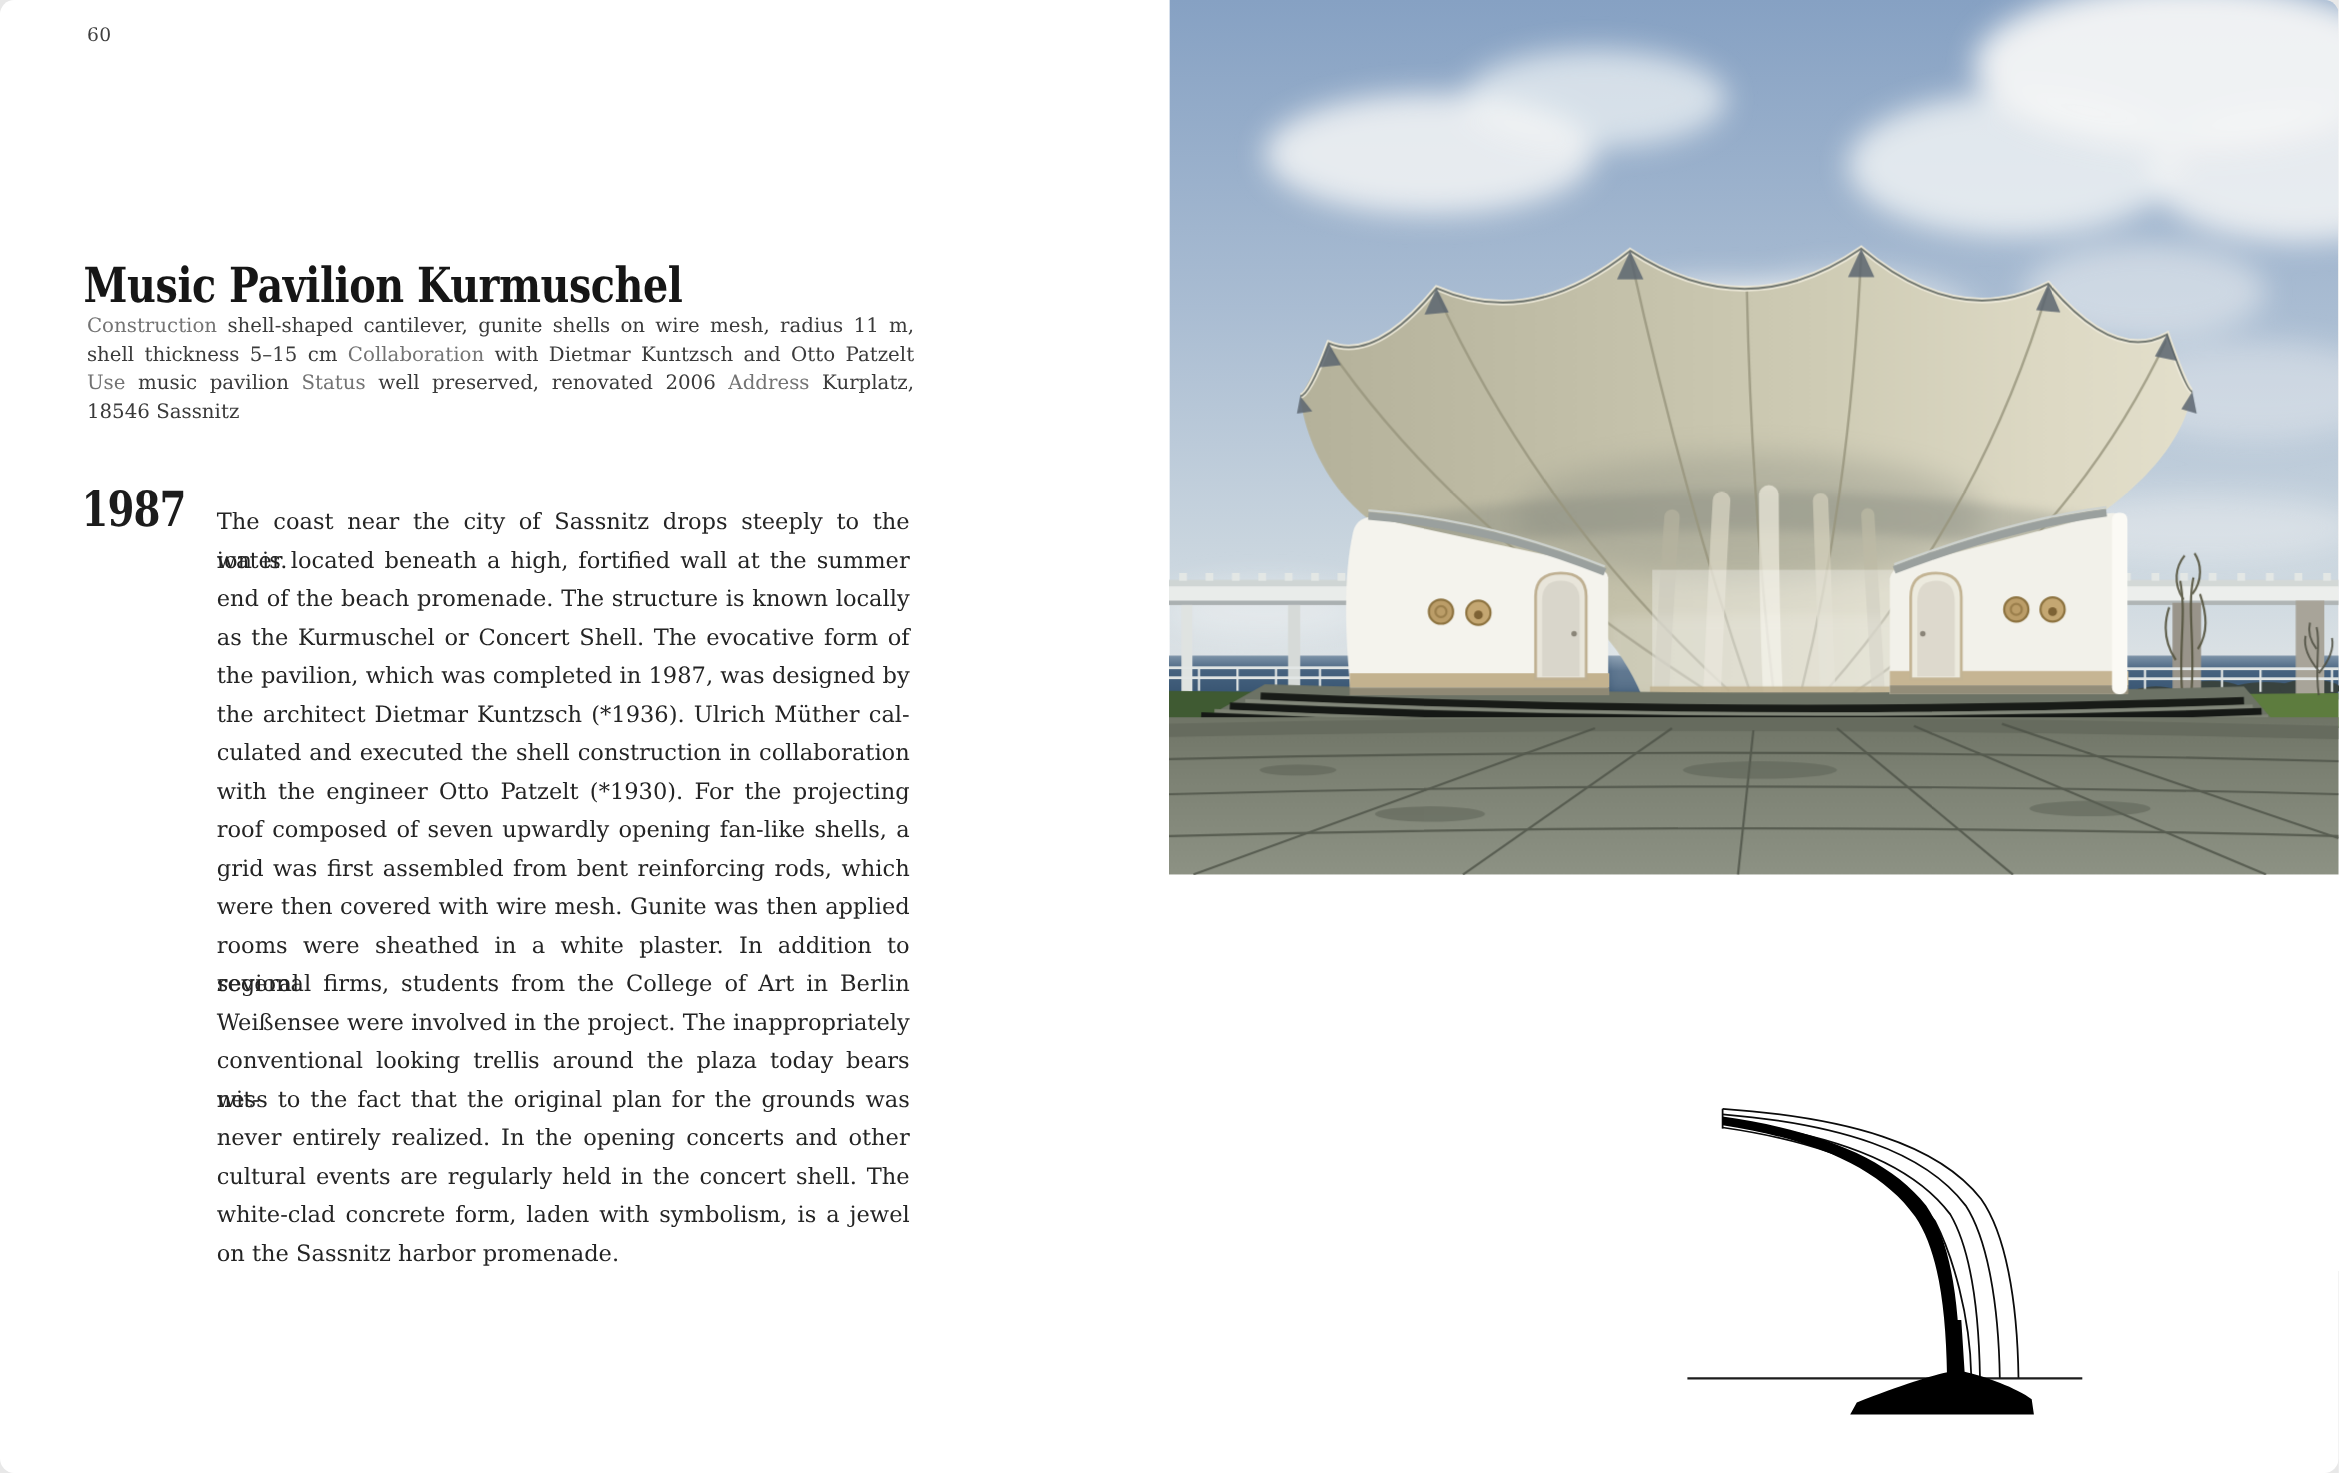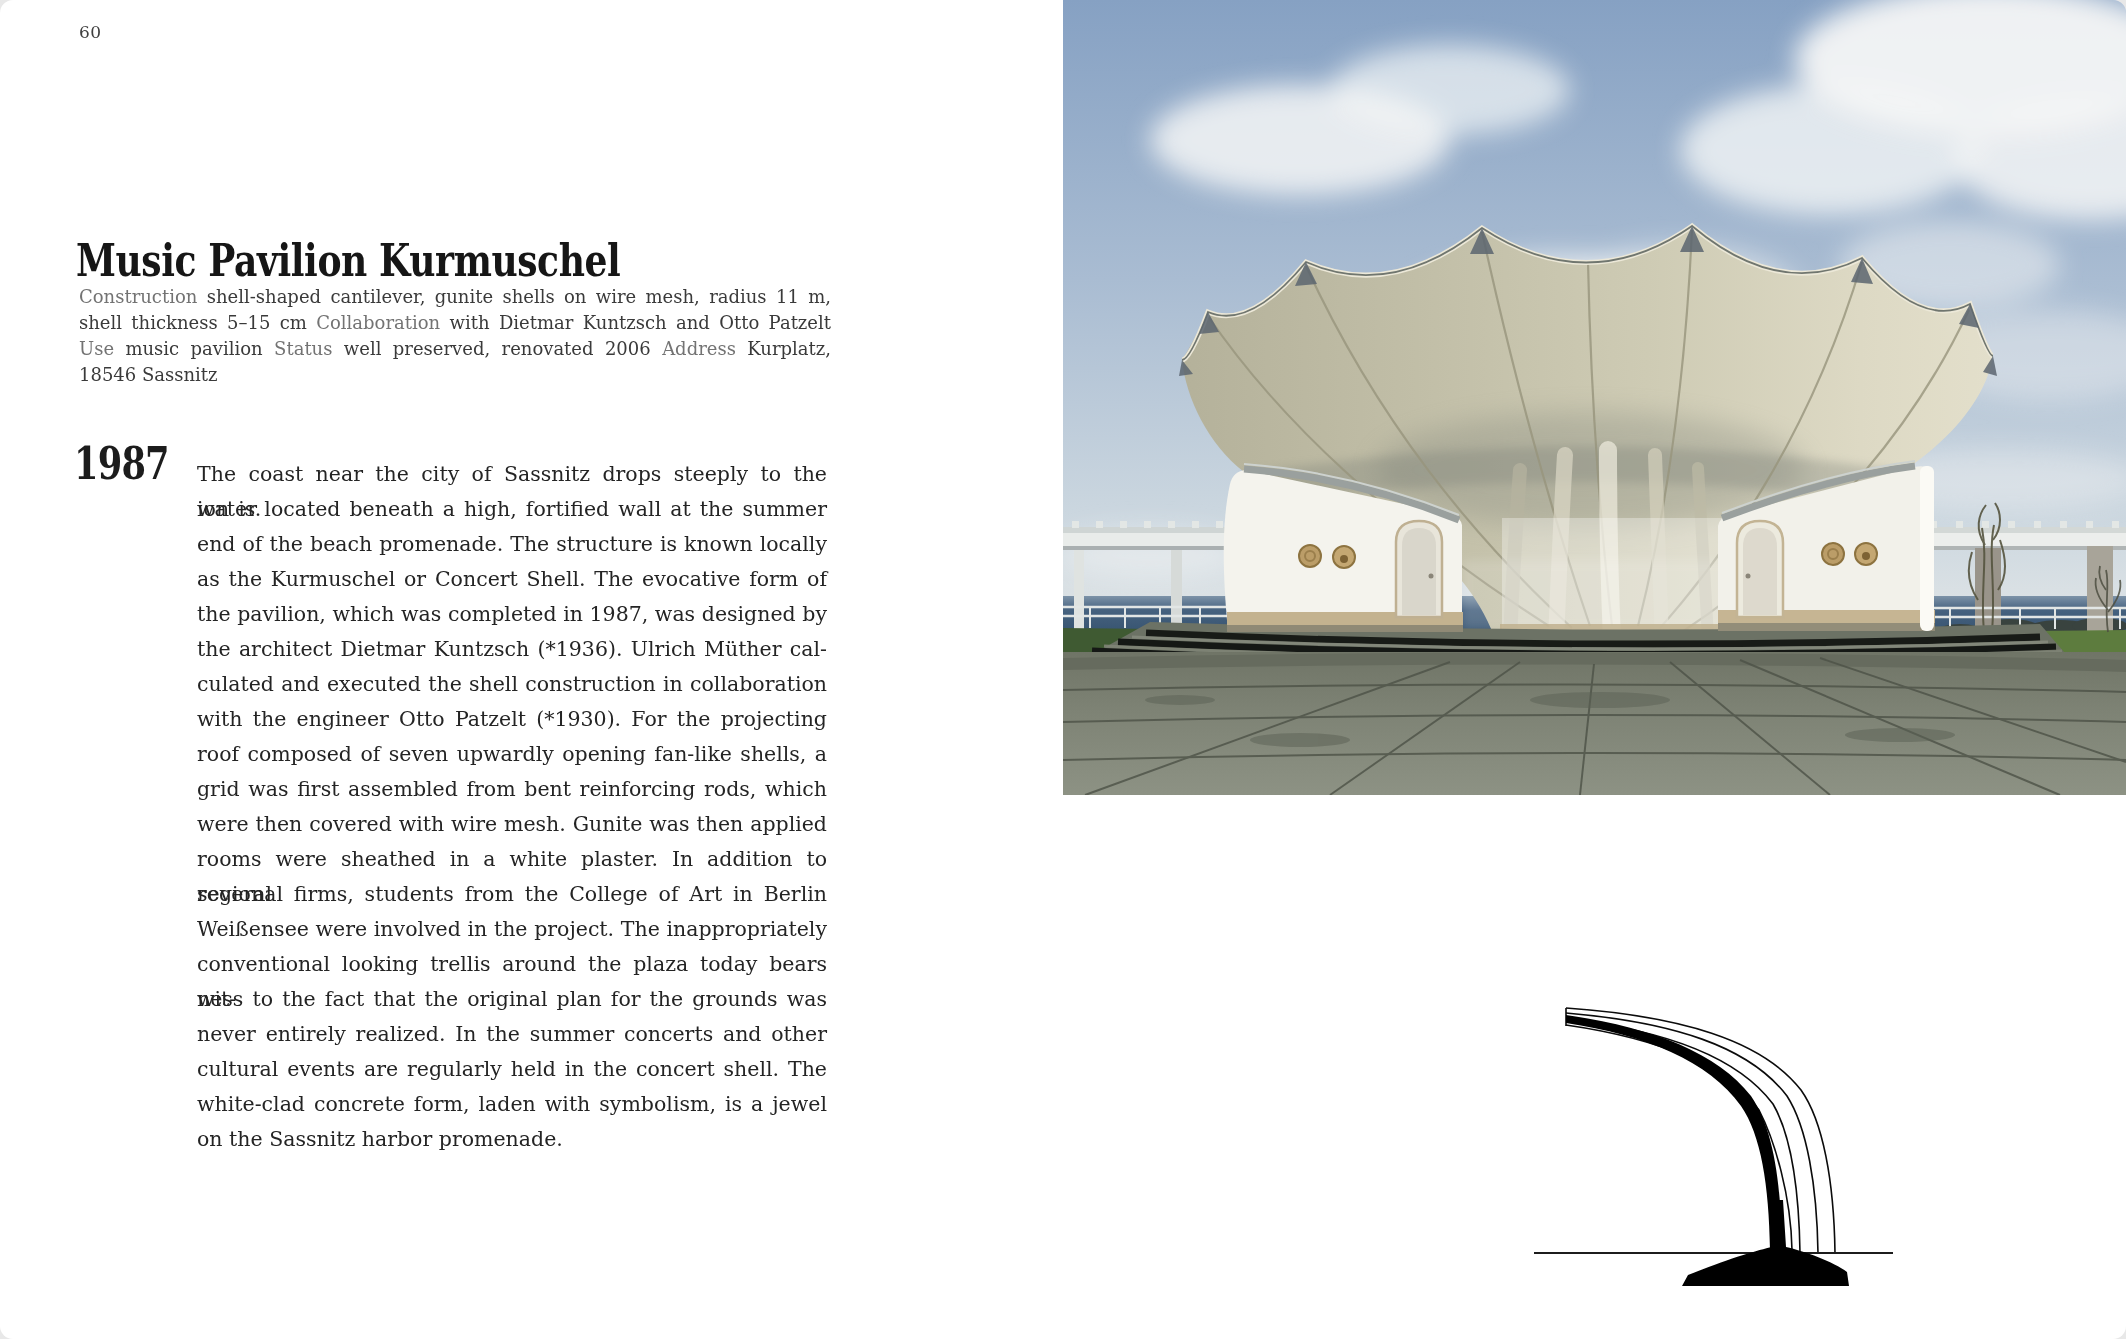--- a/index.html
+++ b/index.html
@@ -42,21 +42,21 @@
       <div class="body-line">culated and executed the shell construction in collaboration</div>
       <div class="body-line">with the engineer Otto Patzelt (*1930). For the projecting</div>
       <div class="body-line">roof composed of seven upwardly opening fan-like shells, a</div>
       <div class="body-line">grid was first assembled from bent reinforcing rods, which</div>
       <div class="body-line">were then covered with wire mesh. Gunite was then applied</div>
       <div class="body-line">rooms were sheathed in a white plaster. In addition to several</div>
       <div class="body-line">regional firms, students from the College of Art in Berlin</div>
       <div class="body-line">Weißensee were involved in the project. The inappropriately</div>
       <div class="body-line">conventional looking trellis around the plaza today bears wit-</div>
       <div class="body-line">ness to the fact that the original plan for the grounds was</div>
-      <div class="body-line">never entirely realized. In the summer concerts and other</div>
+      <div class="body-line">never entirely realized. In the opening concerts and other</div>
       <div class="body-line">cultural events are regularly held in the concert shell. The</div>
       <div class="body-line">white-clad concrete form, laden with symbolism, is a jewel</div>
       <div class="body-line last">on the Sassnitz harbor promenade.</div>
     </div>
 
   <svg class="photo" viewBox="1063 0 1063 795" preserveAspectRatio="none" aria-hidden="true">
     <defs>
       <linearGradient id="sky" x1="0" y1="0" x2="0" y2="620" gradientUnits="userSpaceOnUse">
         <stop offset="0" stop-color="#86a1c3"></stop>
           <stop offset=".45" stop-color="#a9bcd2"></stop>

